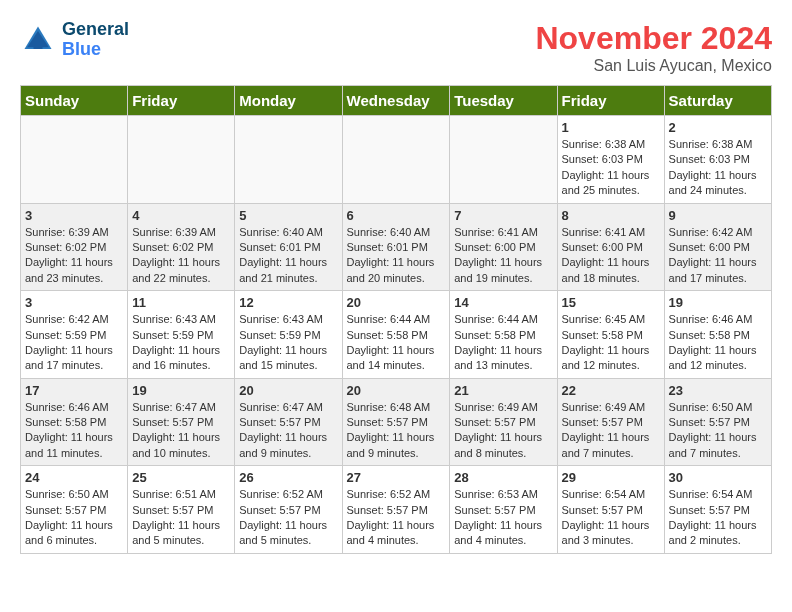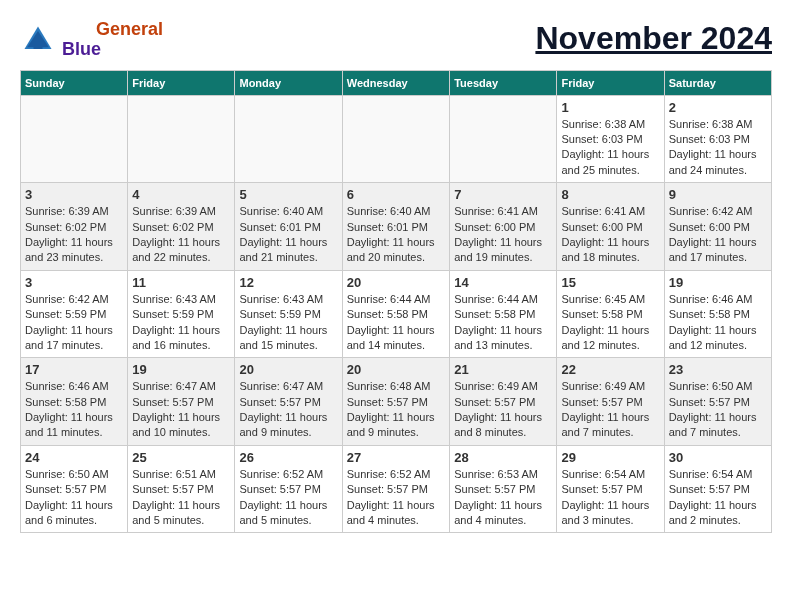--- a/index.html
+++ b/index.html
@@ -19,50 +19,49 @@
     .logo {
       display: flex;
       align-items: center;
       gap: 6px;
     }
     .logo-text {
       font-size: 18px;
       font-weight: bold;
       line-height: 1.1;
     }
-    .logo-text .general { color: #c2410c; margin-left: 34px; }
-    .logo-text .blue { color: #4c1d95; }
+    .logo-text .general { color: #0c4a6e; }
+    .logo-text .blue { color: #3b82f6; }
     .logo-icon {
       width: 36px;
       height: 36px;
     }
     .title-block {
       text-align: right;
     }
     .month-title {
       font-size: 32px;
       font-weight: bold;
-      color: #0f172a;
-      text-decoration: underline;
+      color: #ef4444;
     }
     .location {
       font-size: 16px;
       color: #555;
     }
     .calendar {
       width: 100%;
       border-collapse: collapse;
       font-size: 11px;
     }
     .calendar th {
-      background-color: #0f766e;
+      background-color: #4d7c0f;
       color: #fff;
       padding: 6px 4px;
       text-align: left;
-      font-size: 11px;
+      font-size: 15px;
       border: 1px solid #ccc;
     }
     .calendar td {
       border: 1px solid #ccc;
       vertical-align: top;
       padding: 4px;
       width: 108px;
       min-height: 80px;
       background: #fff;
     }
@@ -94,20 +93,21 @@
       <polygon points="20,10 32,28 8,28" fill="#1a5a9f"></polygon>
       <rect x="15" y="22" width="10" height="8" fill="#1a5a9f"></rect>
     </svg>
     <div class="logo-text">
       <span class="general">General</span><br>
       <span class="blue">Blue</span>
     </div>
   </div>
   <div class="title-block">
     <div class="month-title">November 2024</div>
+    <div class="location">San Luis Ayucan, Mexico</div>
   </div>
 </div>
 
 <table class="calendar">
   <thead>
     <tr>
     <th>Sunday</th>
         <th>Friday</th>
         <th>Monday</th>
         <th>Wednesday</th>

